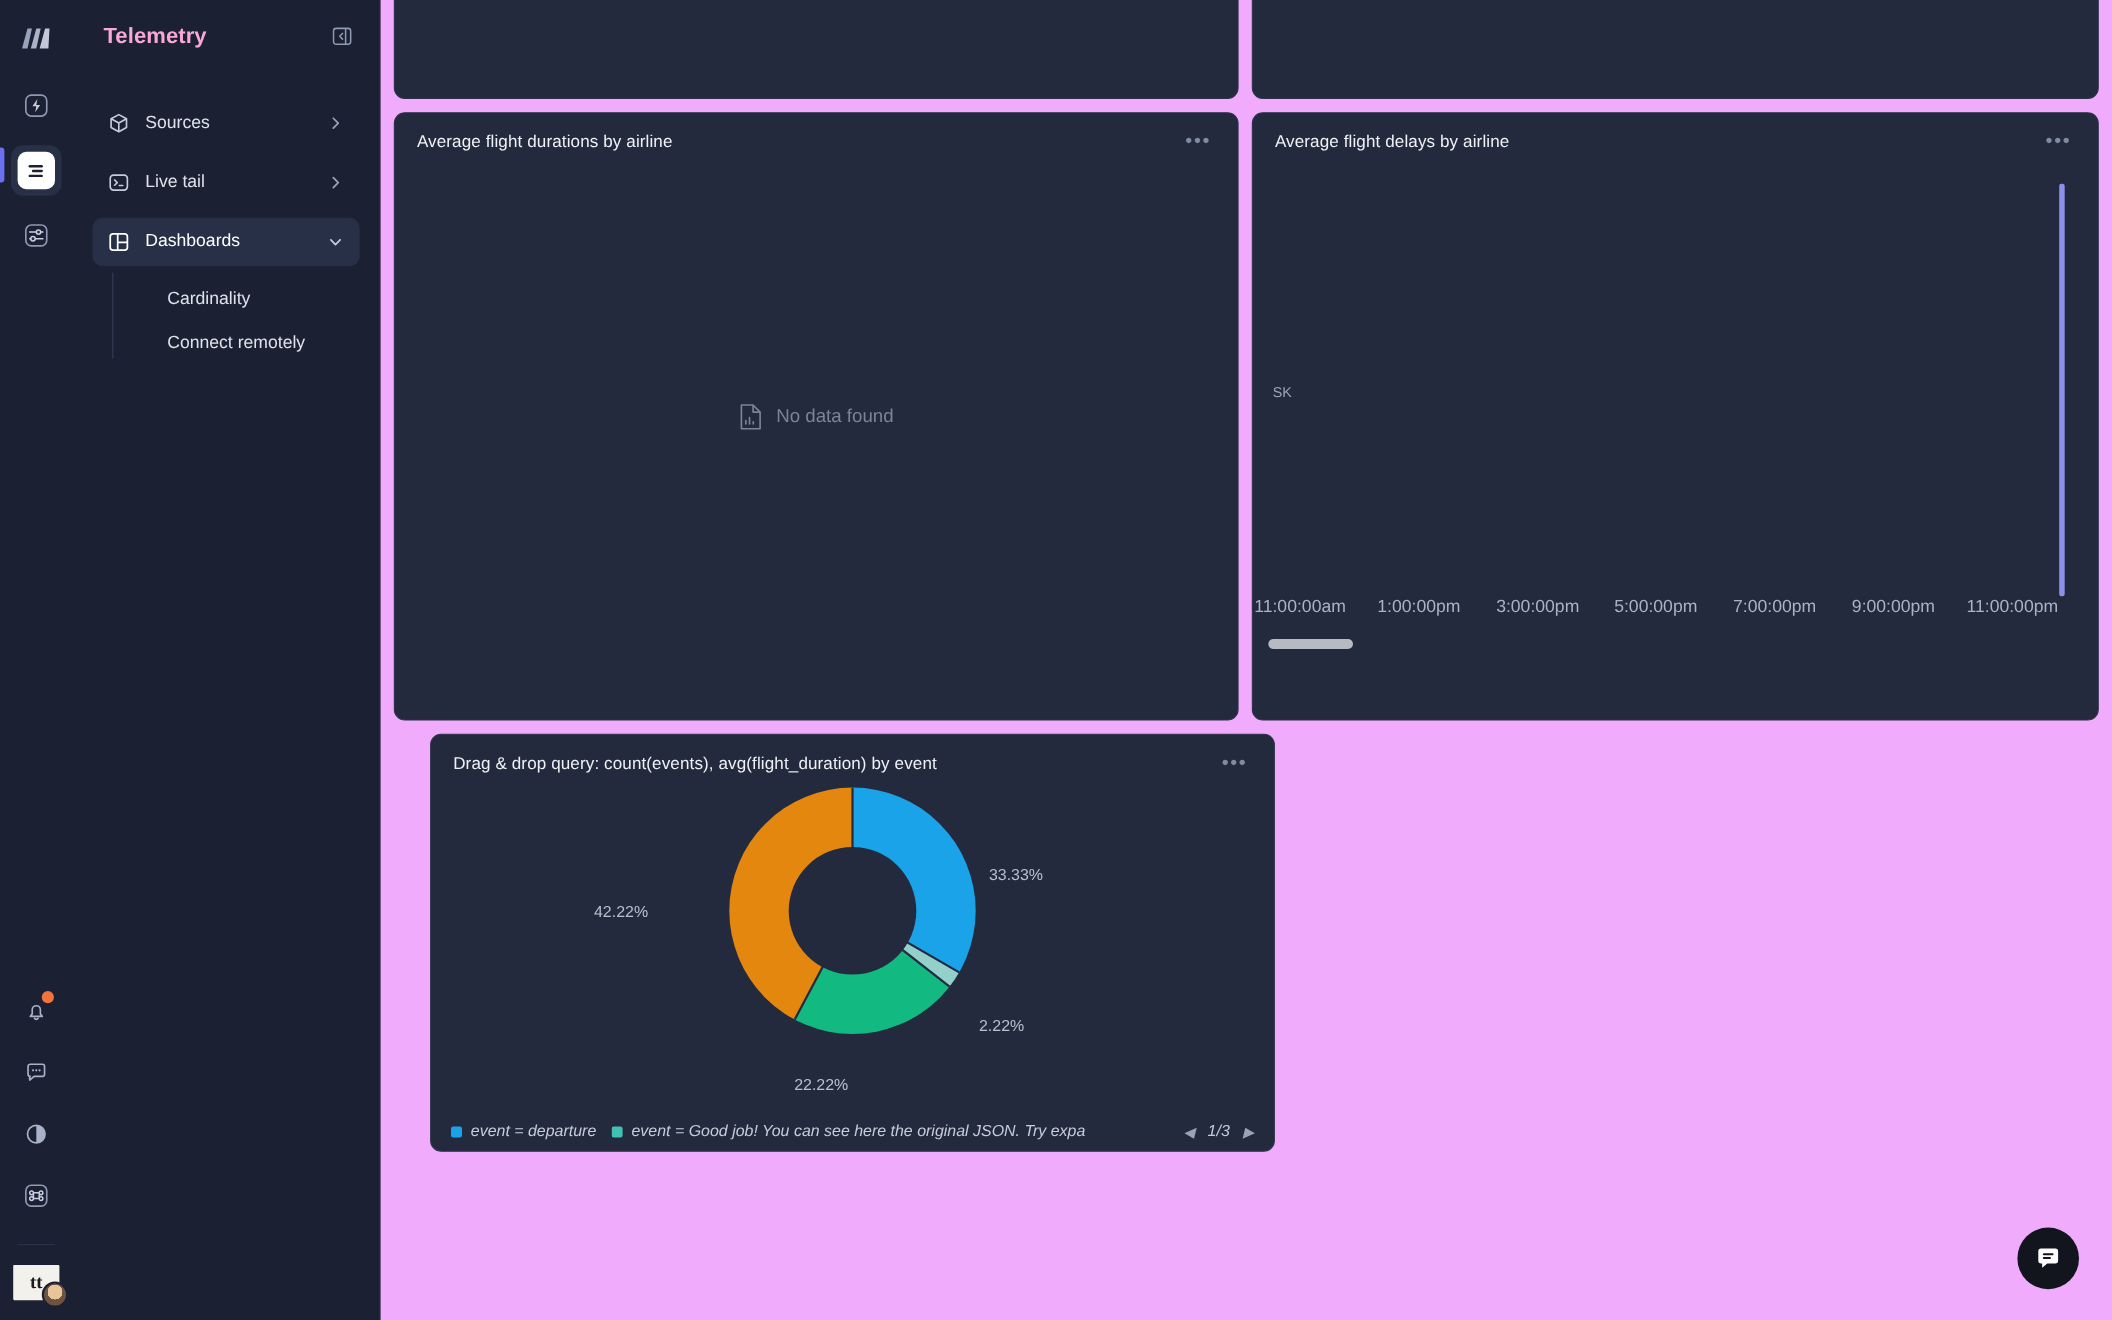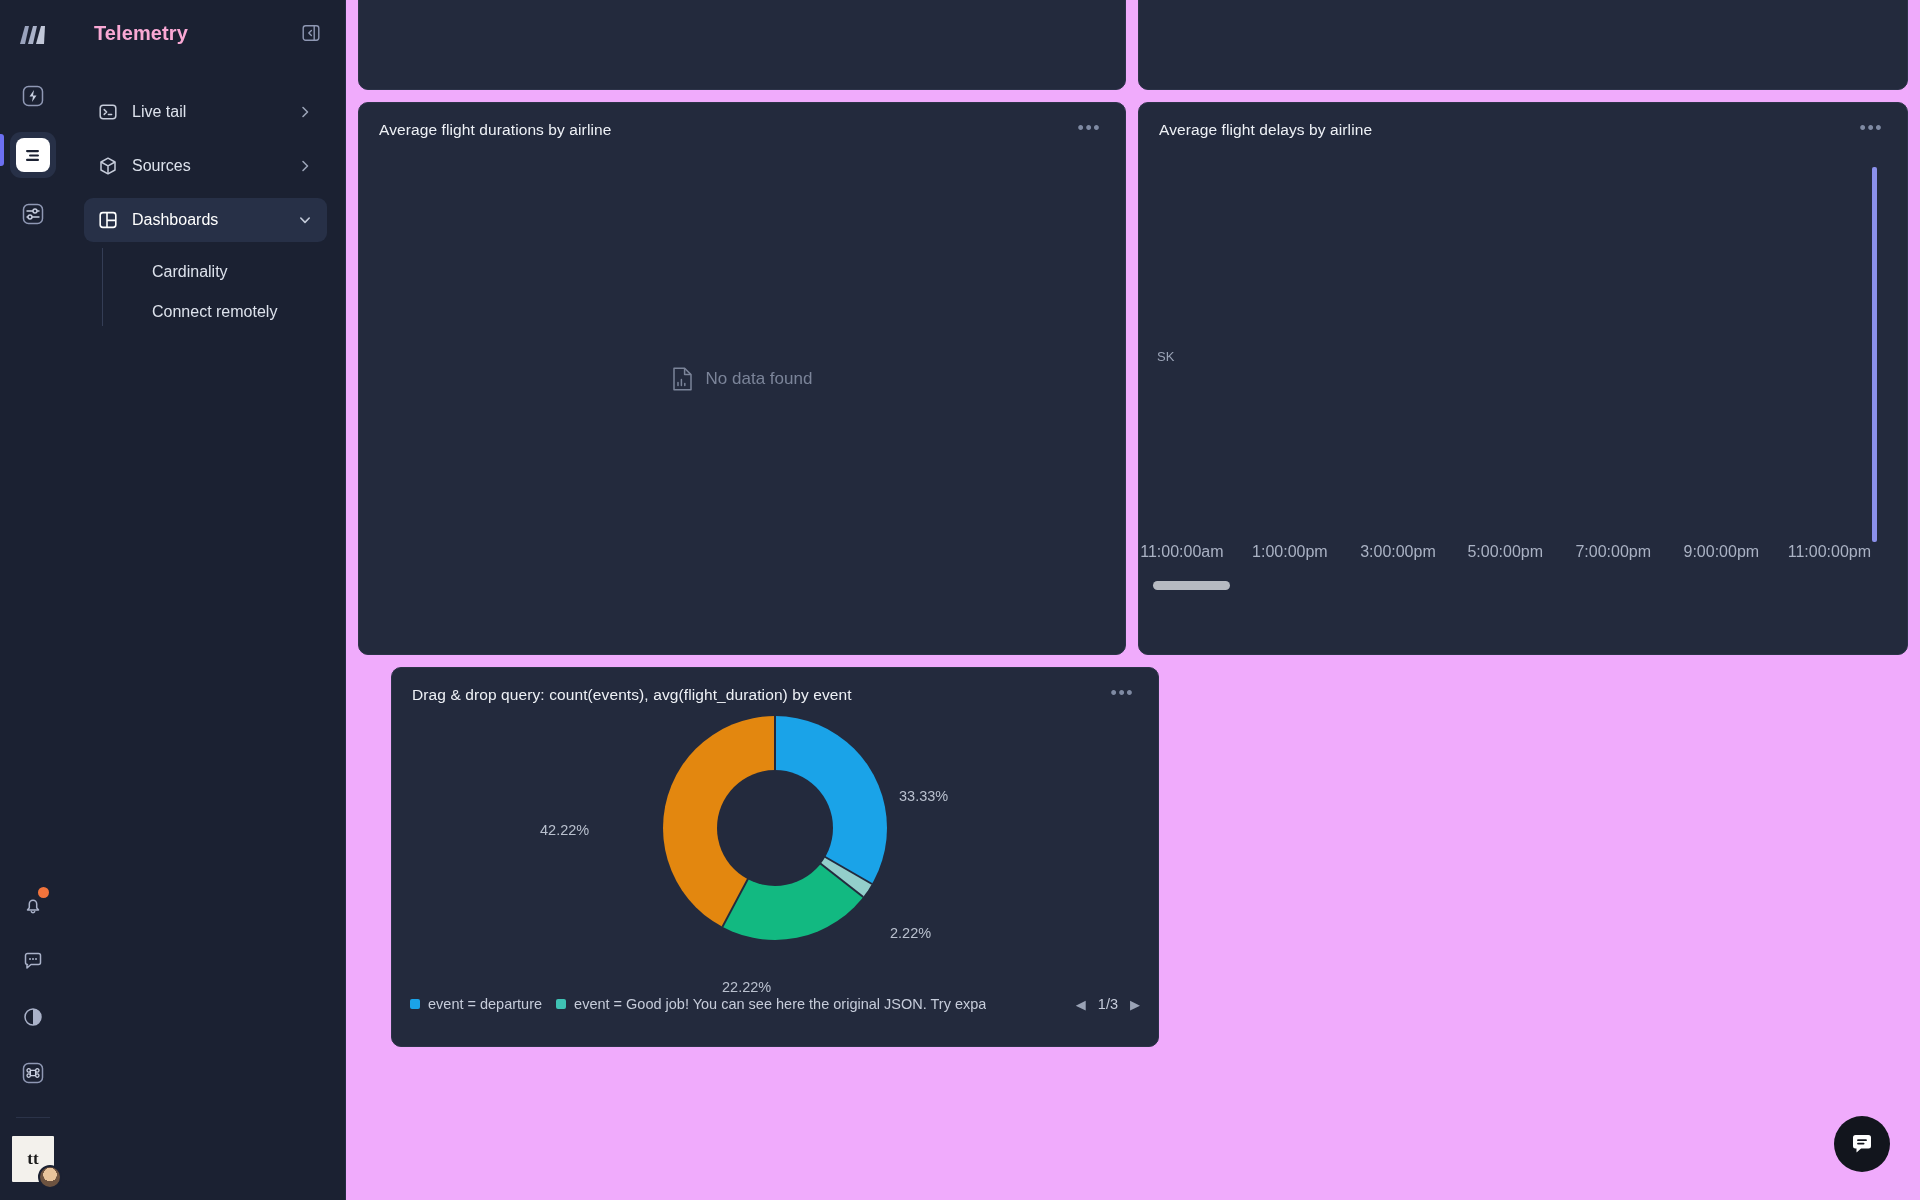--- a/index.html
+++ b/index.html
@@ -39,21 +39,21 @@
     position: absolute; left: 0; top: 134px;
     width: 4px; height: 32px; border-radius: 0 3px 3px 0;
     background: #6c6ff0;
   }
   .rail-bottom {
     position: absolute; bottom: 18px; left: 0; right: 0;
     display: flex; flex-direction: column; align-items: center;
   }
   .rail-sep { width: 34px; height: 1px; background: #2b3349; margin: 8px 0 14px; }
   .avatar-btn {
-    width: 42px; height: 46px; border-radius: 1px;
+    width: 42px; height: 32px; border-radius: 1px;
     background: #f3f1ec; display: flex; align-items: center; justify-content: center;
     position: relative; margin-top: 4px;
     font-family: "Liberation Serif", serif; font-weight: 700; font-size: 17px; color: #1b1b1b;
   }
   .avatar-pic {
     position: absolute; right: -8px; bottom: -7px;
     width: 24px; height: 24px; border-radius: 50%;
     background: radial-gradient(circle at 50% 38%, #e8c49b 0 42%, #6d5340 43% 100%);
     border: 2px solid #1b2132;
   }
@@ -145,21 +145,21 @@
   .donut-hole {
     position: absolute; left: 50%; top: 50%; transform: translate(-50%,-50%);
     width: 116px; height: 116px; border-radius: 50%; background: #232a3d;
   }
   .donut-sep { position: absolute; left: 50%; top: 50%; width: 2px; height: 112px; background: #232a3d; transform-origin: 50% 100%; }
   .slice-label { position: absolute; font-size: 14.5px; color: #b9c0ce; white-space: nowrap; }
 
   .legend {
     display: flex; align-items: center; gap: 14px;
     padding: 0 18px; height: 34px; font-size: 14.5px; color: #c6ccda;
-    position: absolute; left: 0; right: 0; bottom: 25px;
+    position: absolute; left: 0; right: 0; bottom: 0; font-style: italic;
   }
   .legend-item { display: flex; align-items: center; gap: 8px; white-space: nowrap; overflow: hidden; }
   .swatch { width: 10px; height: 10px; border-radius: 2px; flex: 0 0 10px; }
   .pager { margin-left: auto; display: flex; align-items: center; gap: 12px; color: #c6ccda; }
   .pg-arrow { color: #9aa3b6; font-size: 13px; }
 
   .chat-fab {
     position: absolute; right: 30px; bottom: 28px;
     width: 56px; height: 56px; border-radius: 50%;
     background: #12151d; display: flex; align-items: center; justify-content: center;
@@ -258,37 +258,37 @@
           <line x1="12.2" y1="1.8" x2="12.2" y2="16.2" stroke="#8f98b4" stroke-width="1.4"></line>
           <path d="M9.4 6.4 L6.8 9 L9.4 11.6" fill="none" stroke="#8f98b4" stroke-width="1.4" stroke-linecap="round" stroke-linejoin="round"></path>
         </svg>
       </div>
     </div>
 
     <div class="nav">
 
       <div class="nav-item">
         <svg width="20" height="20" viewBox="0 0 20 20">
-          <rect x="2.2" y="3.2" width="15.6" height="13.6" rx="3" fill="none" stroke="#c6ccda" stroke-width="1.5"></rect>
-          <path d="M6.2 7.6 L8.6 10 L6.2 12.4 M10.4 12.6 H13.6" fill="none" stroke="#c6ccda" stroke-width="1.5" stroke-linecap="round" stroke-linejoin="round"></path>
-        </svg>
-        <span class="nav-label">Live tail</span>
+          <path d="M10 2.2 L17 6 v8 l-7 3.8 L3 14 V6 Z" fill="none" stroke="#c6ccda" stroke-width="1.5" stroke-linejoin="round"></path>
+          <path d="M3 6 L10 9.8 L17 6 M10 9.8 V17.8" fill="none" stroke="#c6ccda" stroke-width="1.5" stroke-linejoin="round"></path>
+        </svg>
+        <span class="nav-label">Sources</span>
         <span class="chev">
           <svg width="16" height="16" viewBox="0 0 16 16">
               <path d="M6 3.5 L10.5 8 L6 12.5" fill="none" stroke="#9aa3b6" stroke-width="1.6" stroke-linecap="round" stroke-linejoin="round"></path>
             </svg>
         </span>
       </div>
 
       <div class="nav-item">
         <svg width="20" height="20" viewBox="0 0 20 20">
-          <path d="M10 2.2 L17 6 v8 l-7 3.8 L3 14 V6 Z" fill="none" stroke="#c6ccda" stroke-width="1.5" stroke-linejoin="round"></path>
-          <path d="M3 6 L10 9.8 L17 6 M10 9.8 V17.8" fill="none" stroke="#c6ccda" stroke-width="1.5" stroke-linejoin="round"></path>
-        </svg>
-        <span class="nav-label">Sources</span>
+          <rect x="2.2" y="3.2" width="15.6" height="13.6" rx="3" fill="none" stroke="#c6ccda" stroke-width="1.5"></rect>
+          <path d="M6.2 7.6 L8.6 10 L6.2 12.4 M10.4 12.6 H13.6" fill="none" stroke="#c6ccda" stroke-width="1.5" stroke-linecap="round" stroke-linejoin="round"></path>
+        </svg>
+        <span class="nav-label">Live tail</span>
         <span class="chev">
           <svg width="16" height="16" viewBox="0 0 16 16">
               <path d="M6 3.5 L10.5 8 L6 12.5" fill="none" stroke="#9aa3b6" stroke-width="1.6" stroke-linecap="round" stroke-linejoin="round"></path>
             </svg>
         </span>
       </div>
 
       <div class="nav-item active">
         <svg width="20" height="20" viewBox="0 0 20 20">
           <rect x="2.2" y="2.6" width="15.6" height="14.8" rx="2.6" fill="none" stroke="#ffffff" stroke-width="1.6"></rect>

